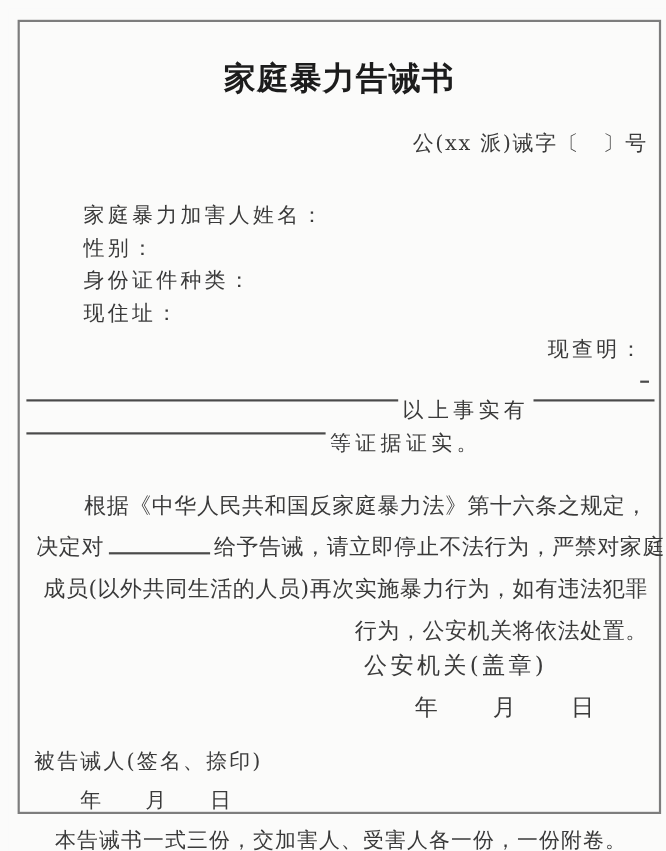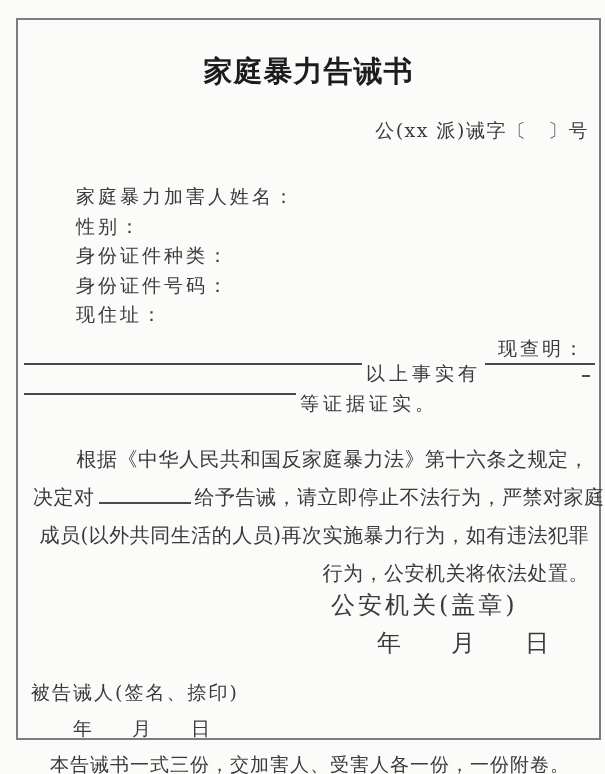--- a/index.html
+++ b/index.html
@@ -60,21 +60,21 @@
     font-size: 20px; line-height: 30px; letter-spacing: 0.5px;
   }
   .para-line { white-space: nowrap; text-align: right; }
   .para-line.indent { padding-left: 42px; }
   .inline-blank {
     display: inline-block; width: 92px; height: 2px;
     border-bottom: 2px solid var(--line); vertical-align: baseline;
   }
   .stamp {
     position: absolute; top: 575px; left: 315px;
-    font-size: 24px; letter-spacing: 3px; line-height: 28px;
+    font-size: 21px; letter-spacing: 3px; line-height: 28px;
     white-space: nowrap;
   }
   .stamp-date { margin-top: 2px; margin-left: 42px; }
   .stamp-date .date-part { margin-right: 39px; }
   .stamp-date .date-part:last-child { margin-right: 0; }
   .signature {
     position: absolute; top: 662px; left: 15px;
     font-size: 19px; letter-spacing: 2px; line-height: 28px;
     white-space: nowrap;
   }
@@ -99,23 +99,20 @@
 
   <div class="fields">
     <div class="field-row">
       <span class="label">家庭暴力加害人姓名：</span>
     </div>
     <div class="field-row">
       <span class="label">性别：</span>
     </div>
     <div class="field-row">
       <span class="label">身份证件种类：</span>
-    </div>
-    <div class="field-row">
-      <span class="label">身份证件号码：</span>
     </div>
     <div class="field-row">
       <span class="label">现住址：</span>
     </div>
     <div class="field-row with-line">
       <span class="label">现查明：</span>
       <span class="fill-line"></span>
     </div>
   </div>
 

